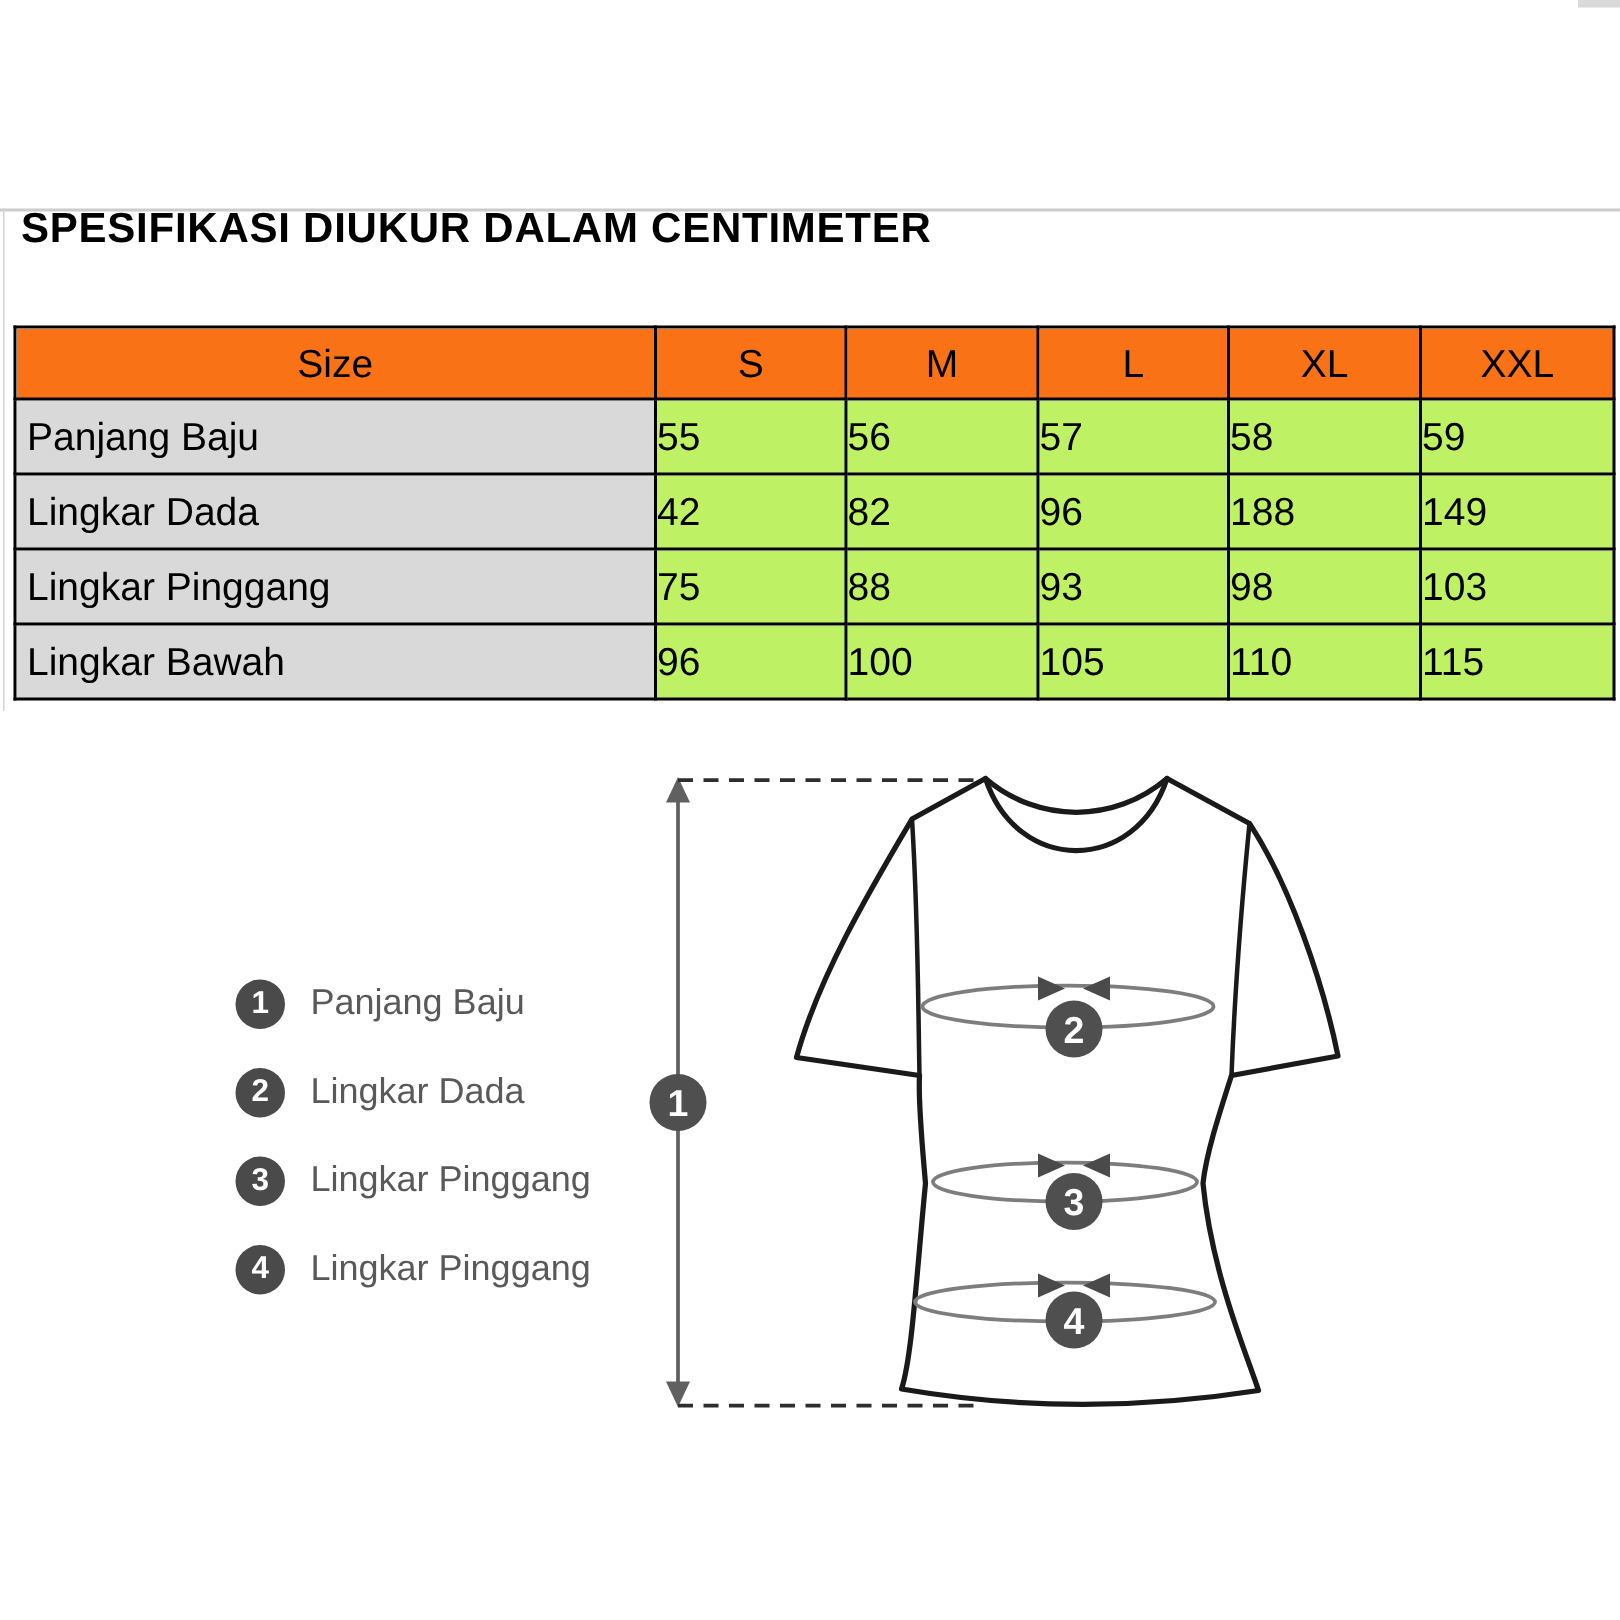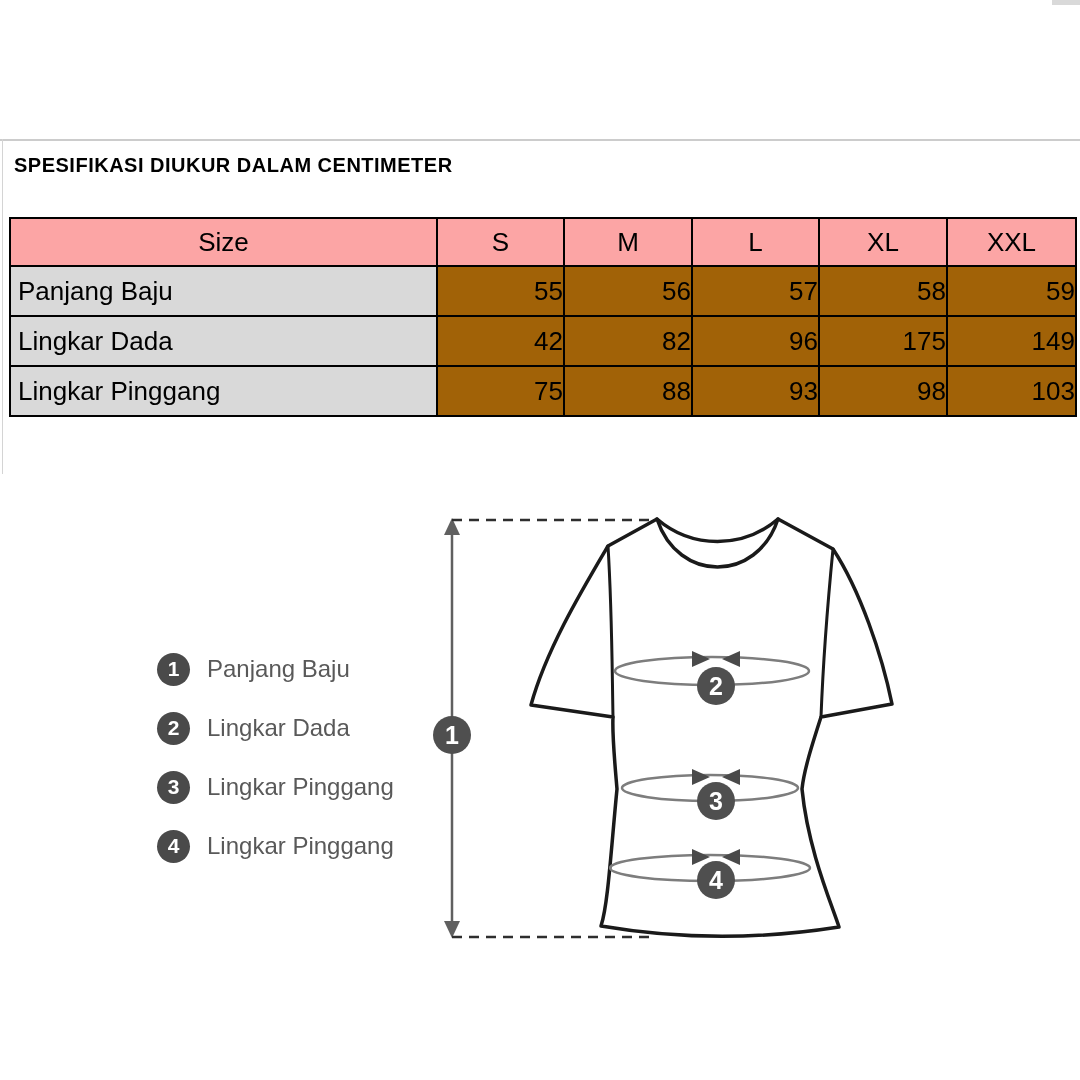--- a/index.html
+++ b/index.html
@@ -14,47 +14,47 @@
   }
   .page { position: absolute; inset: 0; }
 
   
   .hairline-top   { position: absolute; left: 0; top: 139px; width: 1080px; height: 2px; background: #cccccc; }
   .hairline-left  { position: absolute; left: 2px; top: 139px; width: 1px; height: 335px; background: #d4d4d4; }
   .corner-sliver  { position: absolute; left: 1052px; top: 0; width: 28px; height: 5px; background: #d9d9d9; }
 
   
   .title {
-    position: absolute; left: 14px; top: 154px;
-    font-size: 20px; font-weight: bold; letter-spacing: 0.5px;
+    position: absolute; left: 14px; top: 136px;
+    font-size: 28px; font-weight: bold; letter-spacing: 0.5px;
     color: #000;
     white-space: nowrap;
   }
 
   
   .size-table-wrap { position: absolute; left: 9px; top: 217px; }
   table.size-table {
     border-collapse: collapse;
     table-layout: fixed;
     width: 1066px;
     font-size: 26px;
   }
   table.size-table th, table.size-table td {
     border: 2px solid #000;
     padding: 0;
     overflow: hidden;
     white-space: nowrap;
   }
   table.size-table th {
     height: 48px;
-    background: #fca5a5;
+    background: #f97316;
     font-weight: normal;
     text-align: center;
   }
-  table.size-table td { height: 50px; background: #a16207; text-align: right; }
+  table.size-table td { height: 50px; background: #bef264; text-align: left; }
   table.size-table td.row-label {
     background: #d9d9d9;
     text-align: left;
     padding-left: 7px;
   }
 
   
   .diagram-svg { position: absolute; left: 0; top: 0; width: 1080px; height: 1080px; }
 
   
@@ -115,30 +115,38 @@
           <td>56</td>
           <td>57</td>
           <td>58</td>
           <td>59</td>
         </tr>
         <tr>
           <td class="row-label">Lingkar Dada</td>
           <td>42</td>
           <td>82</td>
           <td>96</td>
-          <td>175</td>
+          <td>188</td>
           <td>149</td>
         </tr>
         <tr>
           <td class="row-label">Lingkar Pinggang</td>
           <td>75</td>
           <td>88</td>
           <td>93</td>
           <td>98</td>
           <td>103</td>
+        </tr>
+        <tr>
+          <td class="row-label">Lingkar Bawah</td>
+          <td>96</td>
+          <td>100</td>
+          <td>105</td>
+          <td>110</td>
+          <td>115</td>
         </tr>
       </tbody>
     </table>
   </div>
 
   <svg class="diagram-svg" viewBox="0 0 1080 1080">
 
     <g fill="#ffffff" stroke="#1a1a1a" stroke-width="3.5" stroke-linejoin="round" stroke-linecap="round">
       <path d="M 657,519
                C 678,583 757,583 778,519

